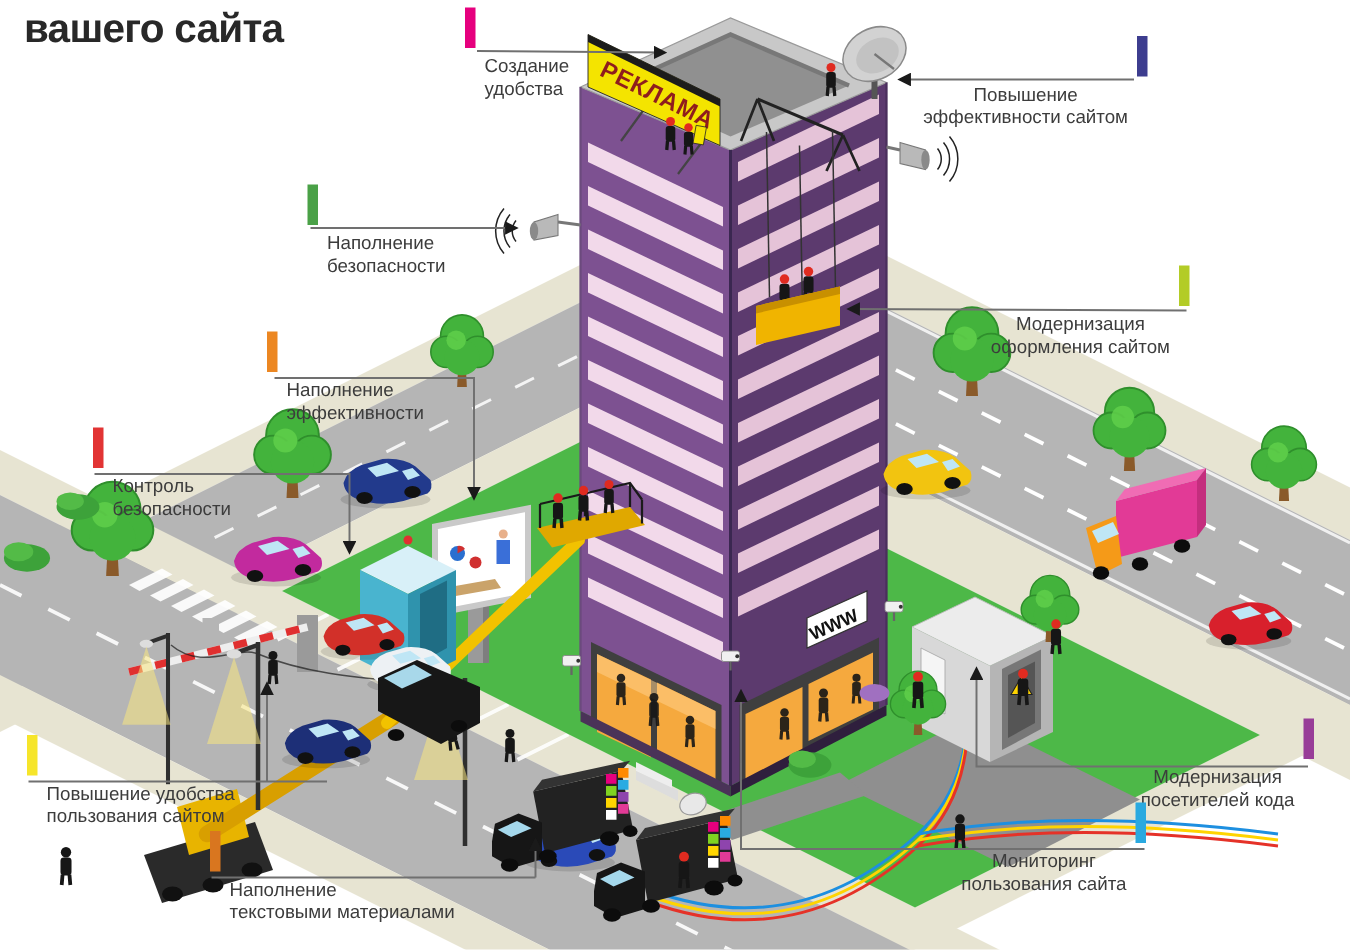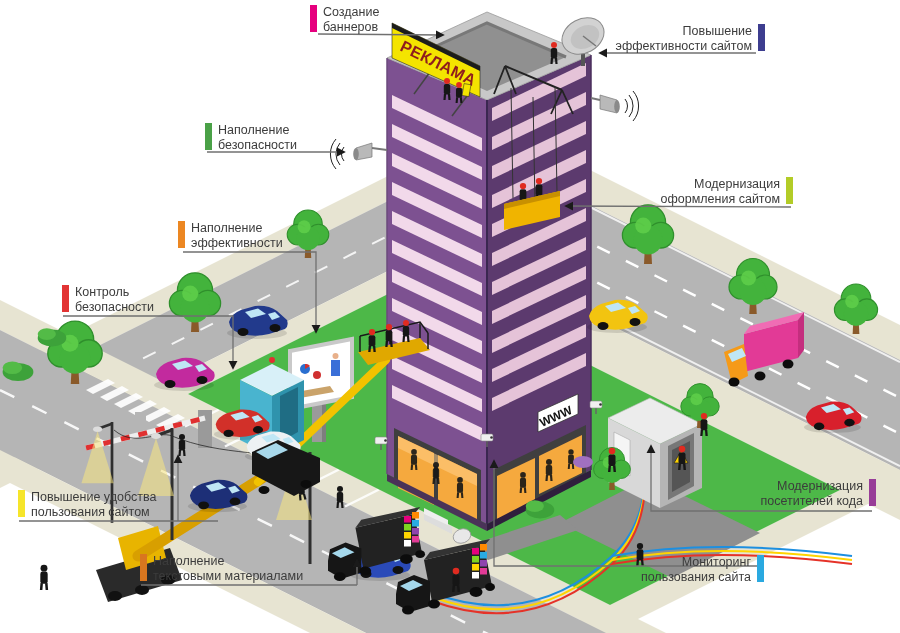--- a/index.html
+++ b/index.html
@@ -3,23 +3,23 @@
 <meta charset="utf-8">
 <style>
   html,body{margin:0;padding:0;}
   #stage{position:relative;width:900px;height:633px;background:#ffffff;overflow:hidden;
          font-family:"Liberation Sans","DejaVu Sans",sans-serif;}
   #scene,#leaders{position:absolute;left:0;top:0;}
   .title{position:absolute;left:16px;top:4px;font-size:27px;line-height:31px;font-weight:bold;
          color:#282828;letter-spacing:-0.5px;}
   .callout{position:absolute;display:flex;gap:6px;align-items:flex-start;}
   .callout .bar{width:7px;height:27px;flex:0 0 7px;}
-  .callout .txt{font-size:12.5px;line-height:15px;color:#3c3c3c;white-space:nowrap;}
+  .callout .txt{font-size:12.5px;line-height:15px;color:#3c3c3c;white-space:nowrap;margin-top:32px;}
   .callout.right{flex-direction:row-reverse;}
-  .callout.right .txt{text-align:right;}
+  .callout.right .txt{text-align:center;}
 </style>
 </head>
 <body>
 
 <div id="stage">
 
   <svg id="scene" width="900" height="633" viewBox="0 0 900 633">
     <defs>
       <g id="tree">
         <path d="M-2.5,0 L2.5,0 L1.7,-15 L-1.7,-15 Z" fill="#8a5a2a"></path>
@@ -405,26 +405,27 @@
       <polyline points="19,521 218,521"></polyline>
       <polyline points="178,521 178,456" marker-end="url(#arr)"></polyline>
       <polyline points="141,585 357,585"></polyline>
       <polyline points="357,585 357,560" marker-end="url(#arr)"></polyline>
       <polyline points="872,511 651,511 651,446" marker-end="url(#arr)"></polyline>
       <polyline points="763,566 494,566 494,461" marker-end="url(#arr)"></polyline>
     </g>
   </svg>
 
   <div class="title">
+    <div>вашего сайта</div>
   </div>
 
   <div class="callout left" style="left:310px;top:5px">
     <span class="bar" style="background: rgb(230, 0, 126);"></span>
     <span class="txt"><span>Создание</span><br>
-      <span>баннеров</span></span>
+      <span>удобства</span></span>
   </div>
   <div class="callout right" style="right:135px;top:24px">
     <span class="bar" style="background: rgb(61, 61, 143);"></span>
     <span class="txt"><span>Повышение</span><br>
       <span>эффективности сайтом</span></span>
   </div>
   <div class="callout left" style="left:205px;top:123px">
     <span class="bar" style="background: rgb(74, 161, 71);"></span>
     <span class="txt"><span>Наполнение</span><br>
       <span>безопасности</span></span>
@@ -452,18 +453,18 @@
   <div class="callout left" style="left:140px;top:554px">
     <span class="bar" style="background: rgb(217, 118, 31);"></span>
     <span class="txt"><span>Наполнение</span><br>
       <span>текстовыми материалами</span></span>
   </div>
   <div class="callout right" style="right:24px;top:479px">
     <span class="bar" style="background: rgb(152, 61, 152);"></span>
     <span class="txt"><span>Модернизация</span><br>
       <span>посетителей кода</span></span>
   </div>
-  <div class="callout right" style="right:136px;top:555px">
+  <div class="callout right" style="right:136px;top:535px">
     <span class="bar" style="background: rgb(42, 169, 224);"></span>
     <span class="txt"><span>Мониторинг</span><br>
       <span>пользования сайта</span></span>
   </div>
 </div>
 
 </body></html>

